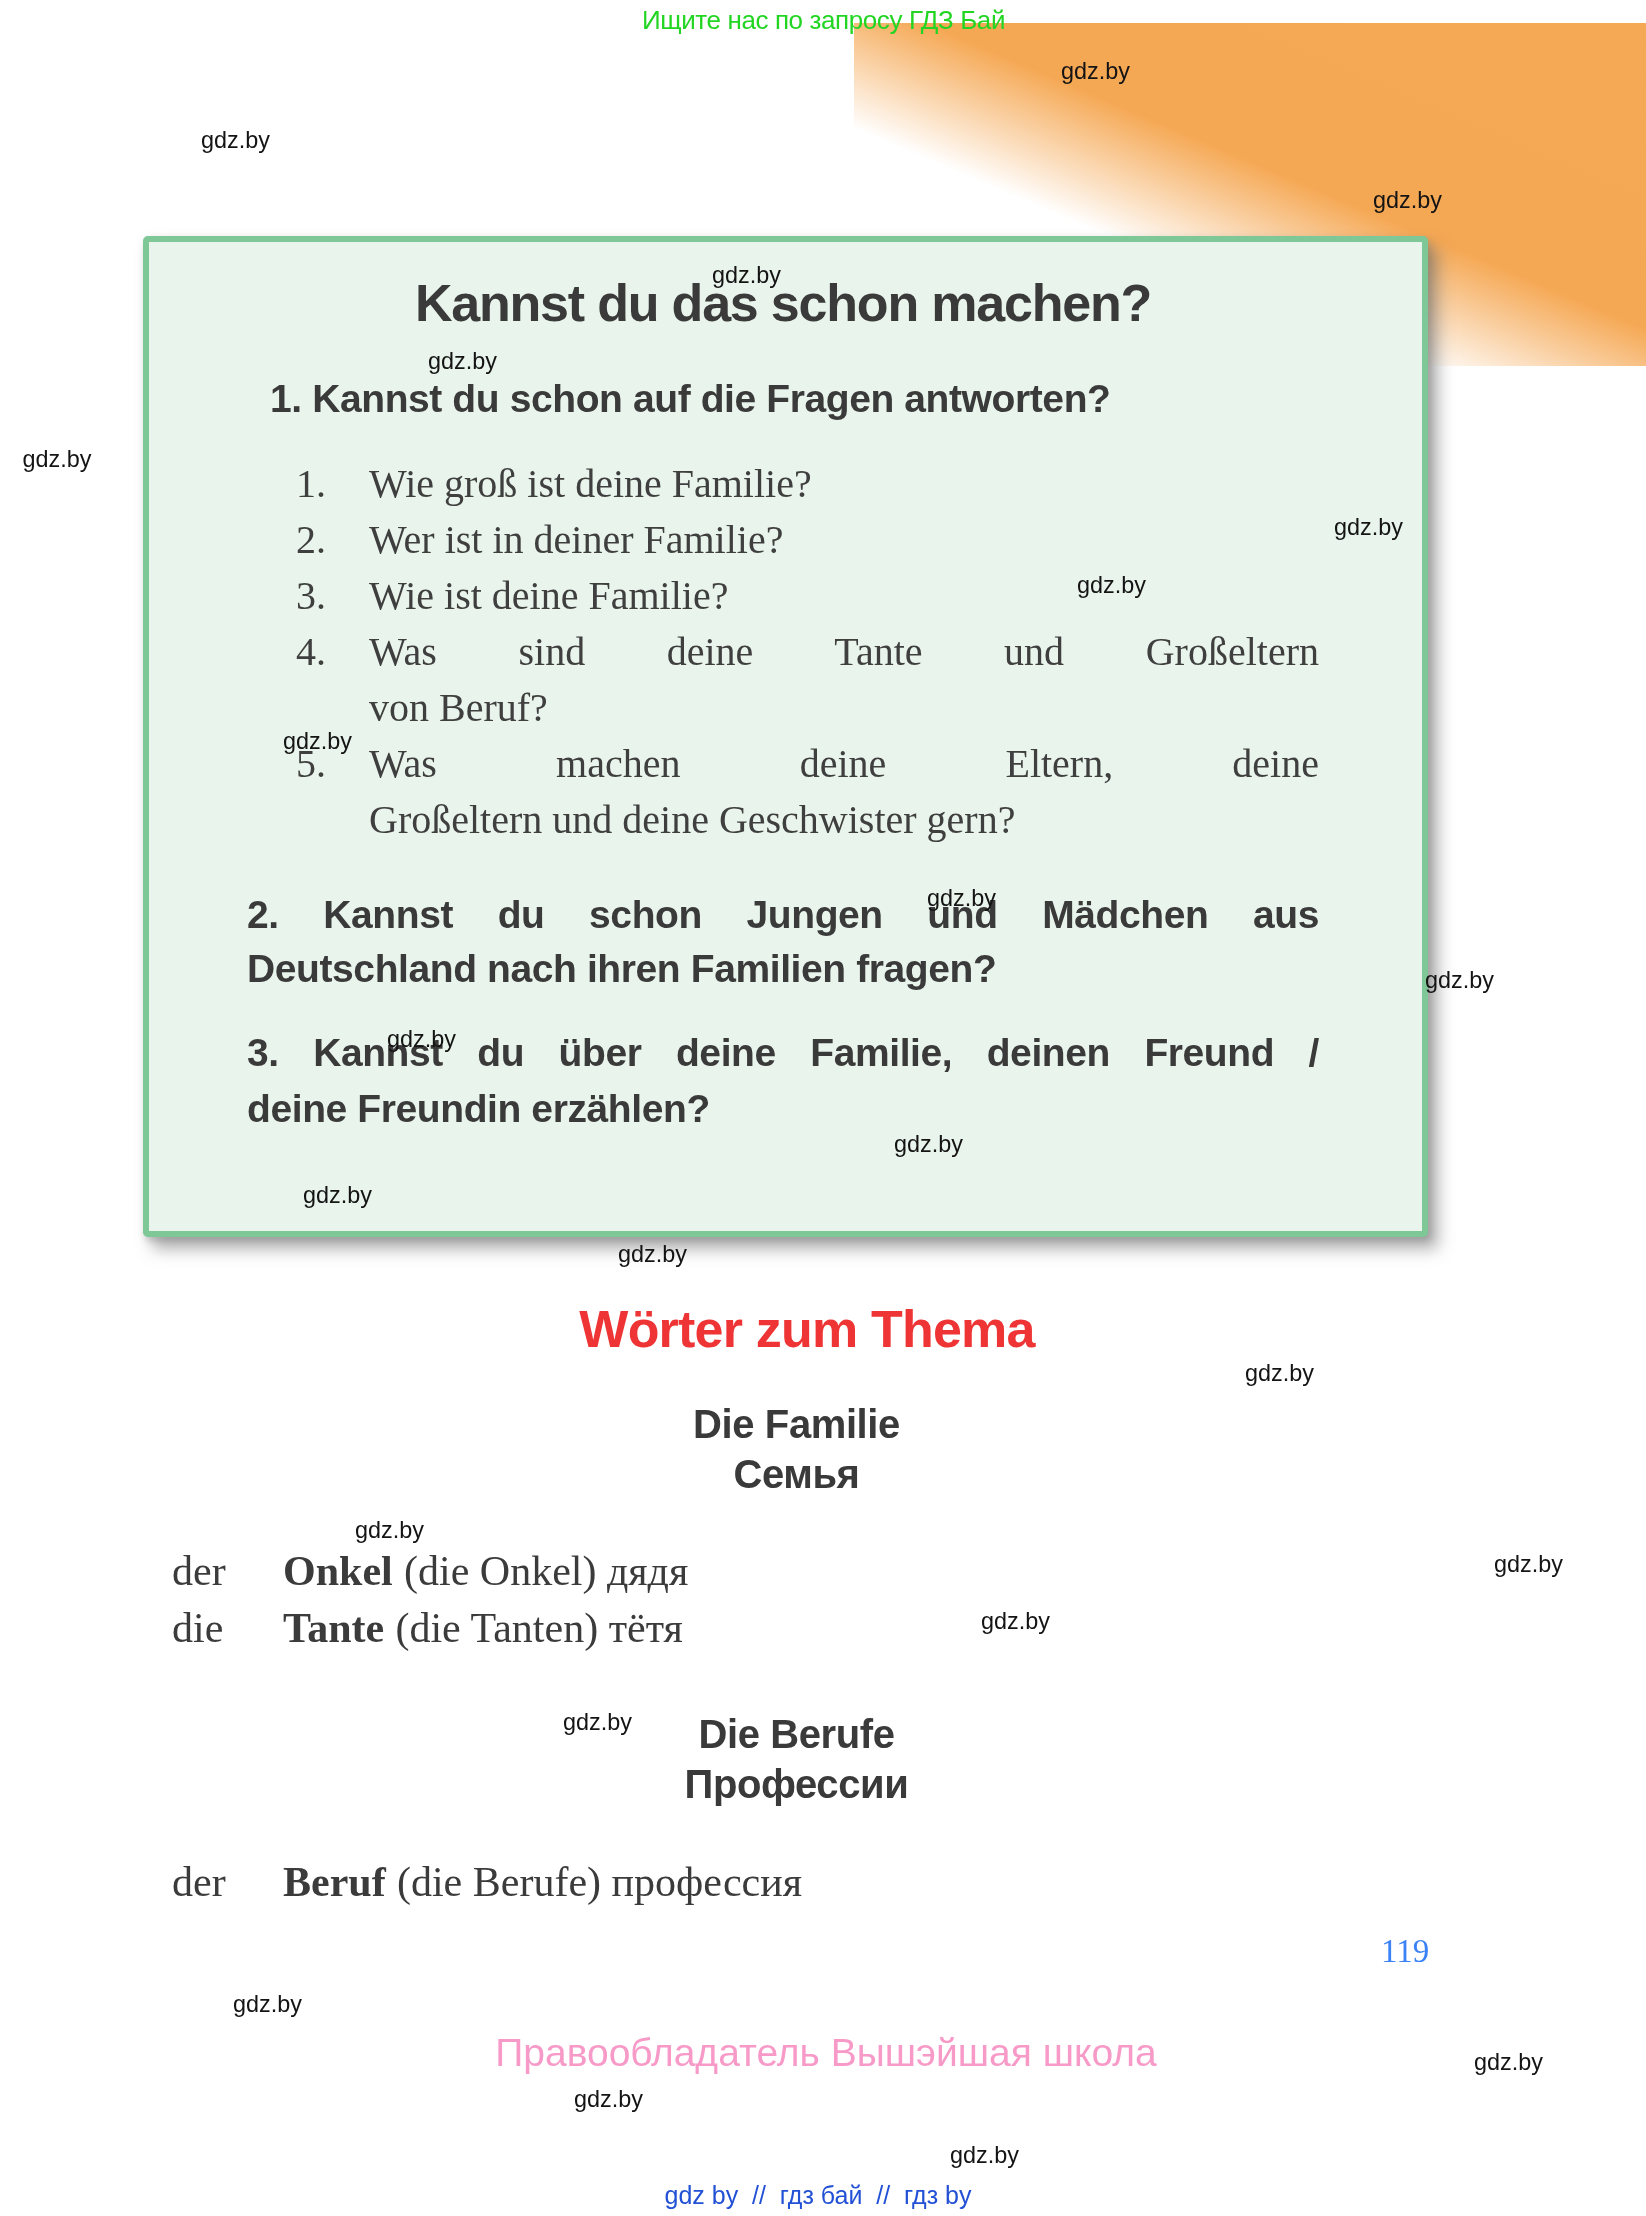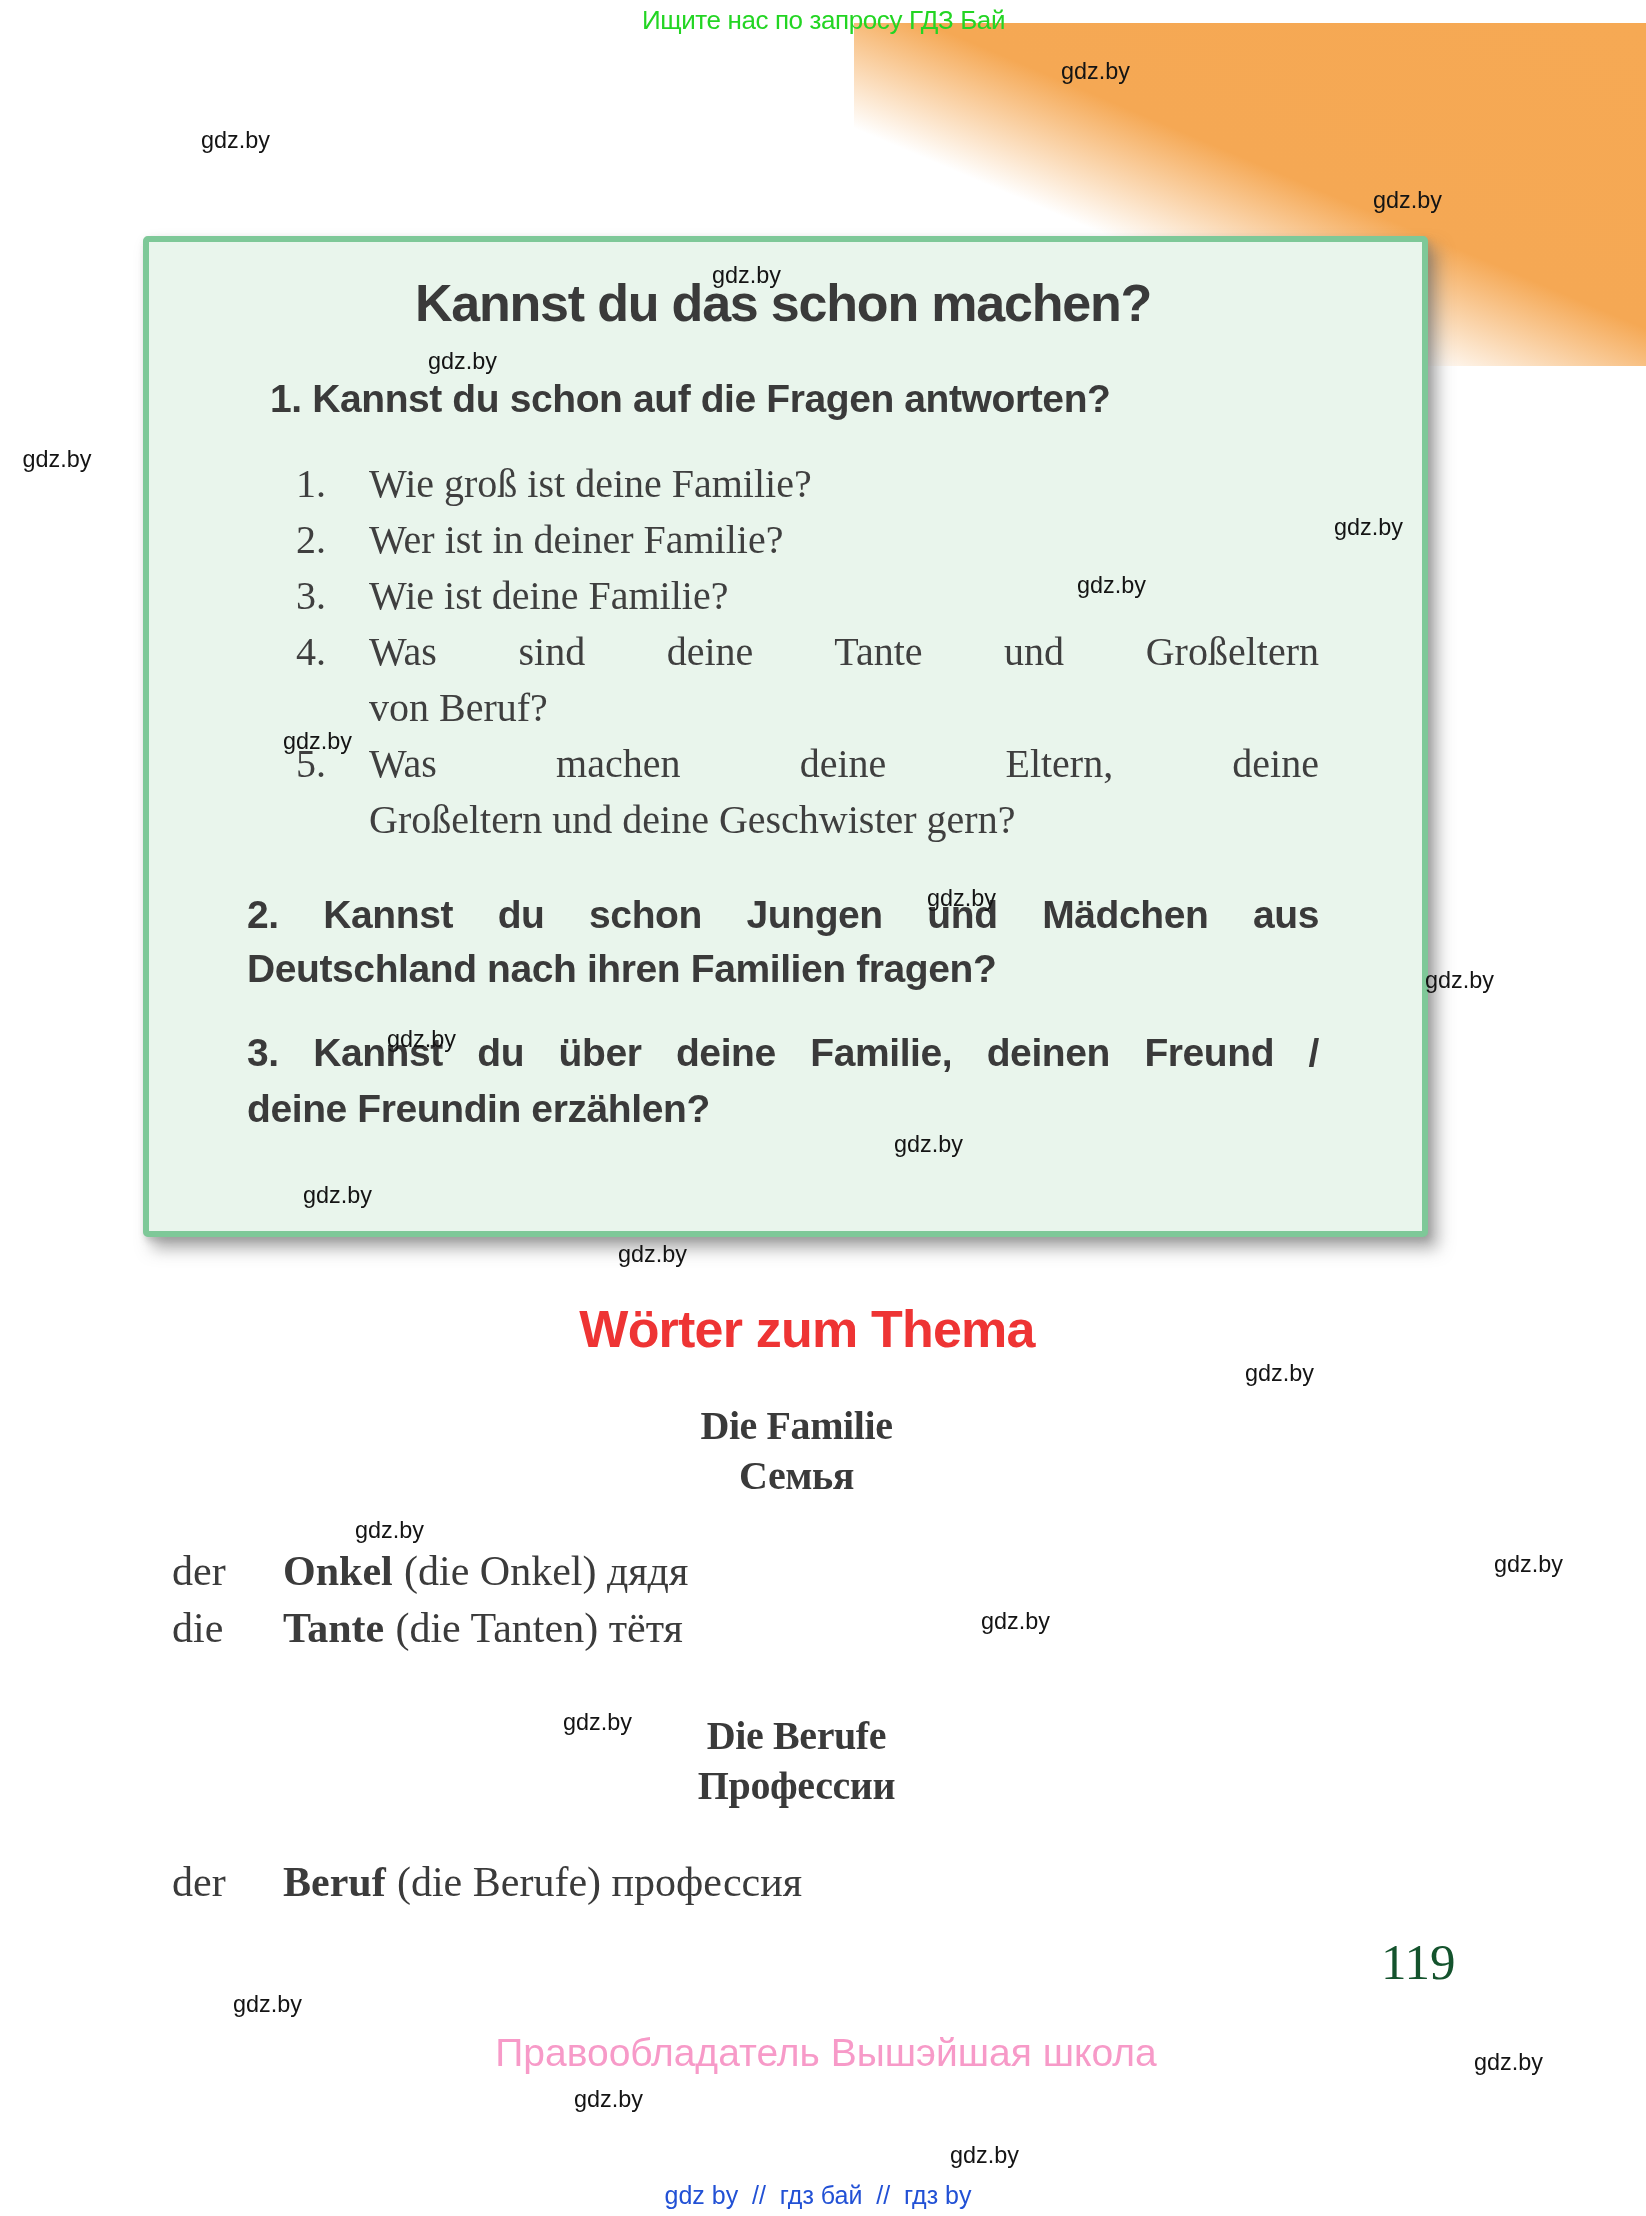--- a/index.html
+++ b/index.html
@@ -29,33 +29,33 @@
   .qtext{flex:1;}
   .jline{text-align:justify;text-align-last:justify;}
   .h23{line-height:54px;}
   .sec2{margin-top:40px;}
   .sec3{margin-top:29px;line-height:56px;}
 
   
   .red-heading{position:absolute;left:0;top:1299px;width:1584px;text-align:center;
     font-size:52px;font-weight:bold;letter-spacing:-0.8px;color:#ee3434;padding-left:15px;}
   .subhead{position:absolute;left:0;width:1593px;text-align:center;
-    font-size:40px;font-weight:bold;letter-spacing:-0.4px;color:#3a3a3a;font-family:Liberation Serif, serif;}
+    font-size:40px;font-weight:bold;letter-spacing:-0.4px;color:#3a3a3a;}
   .t-family-de{top:1402px;} .t-family-ru{top:1452px;}
   .t-berufe-de{top:1712px;} .t-berufe-ru{top:1762px;}
 
   .vocab-line{position:absolute;left:172px;display:flex;align-items:baseline;
     font-family:"Liberation Serif",serif;font-size:42px;color:#3b3b3b;}
   .v0{top:1547px;} .v1{top:1604px;} .v2{top:1858px;}
   .vocab-article{width:111px;flex:none;}
   .vocab-word{font-weight:bold;}
   .vocab-rest{margin-left:11.3px;}
 
   .page-number{position:absolute;left:1381px;top:1933px;
-    font-family:"Liberation Serif",serif;font-size:51px;color:#14532d;}
+    font-family:"Liberation Serif",serif;font-size:33px;color:#3b82f6;}
   .copyright{position:absolute;left:0;top:2031px;width:1652px;text-align:center;
     font-size:39px;color:#f79ac8;}
   .footer-links{position:absolute;left:0;top:2181px;width:1636px;text-align:center;
     font-size:25px;color:#2251d5;white-space:pre;}
 
   .wm{position:absolute;font-size:23.4px;color:#141414;white-space:nowrap;}
 </style>
 </head>
 <body>
 

